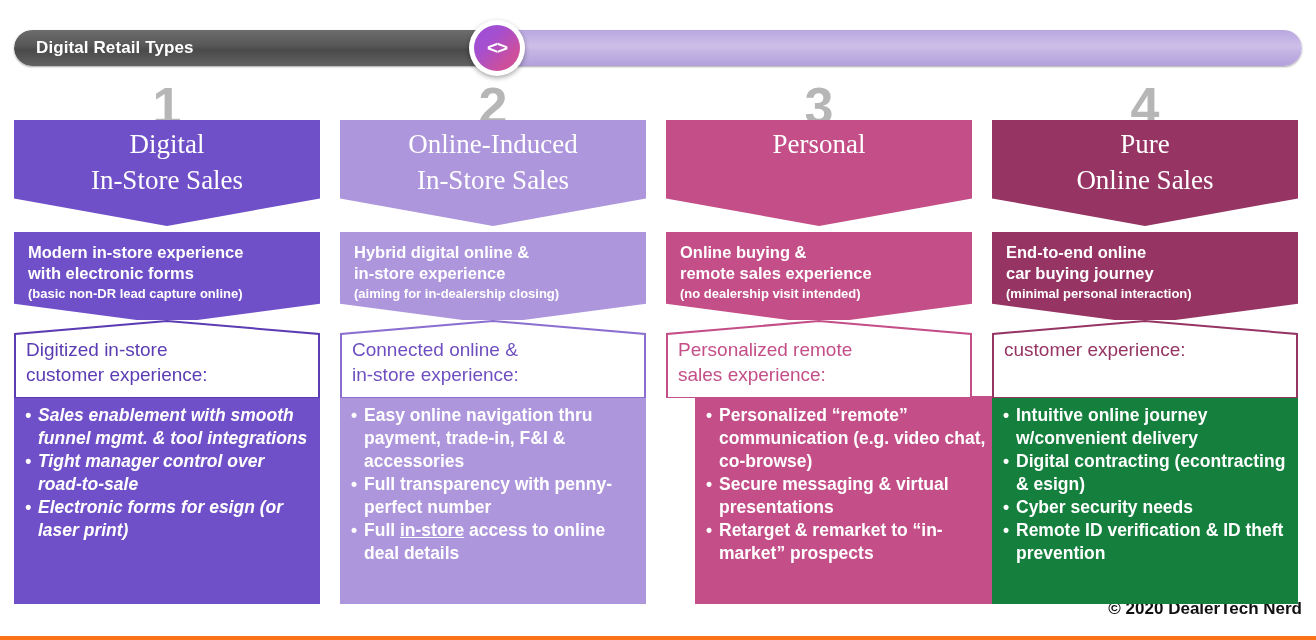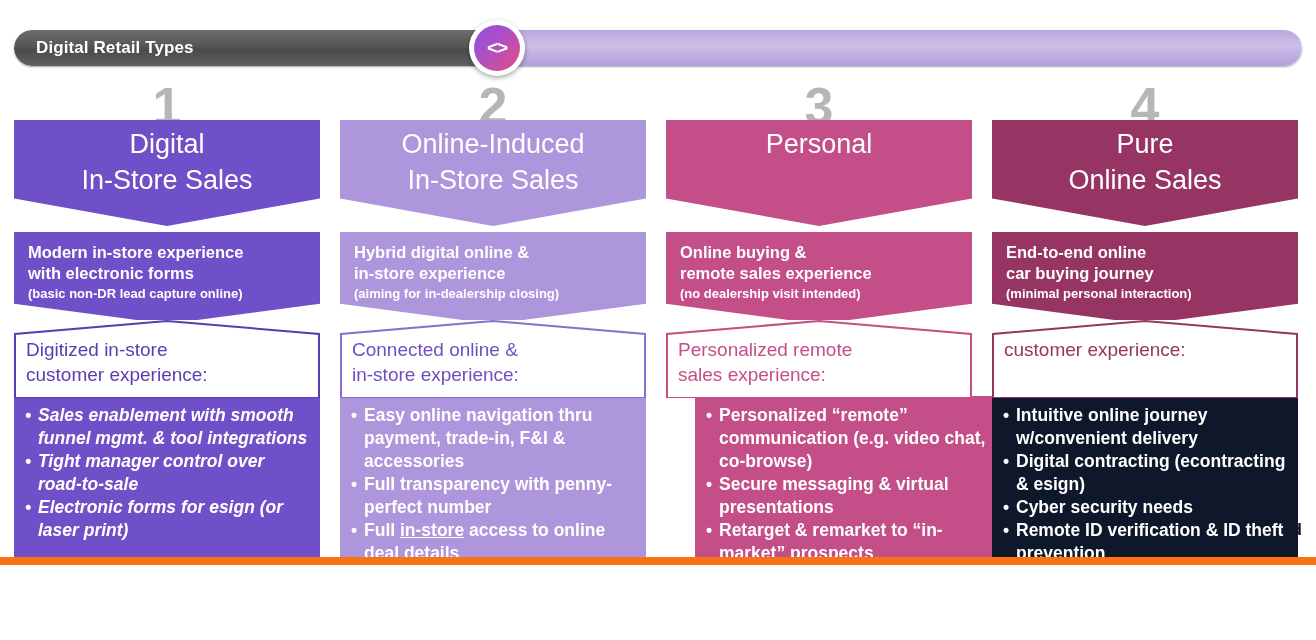--- a/index.html
+++ b/index.html
@@ -6,25 +6,25 @@
     margin: 0;
     padding: 0;
     background: #ffffff;
   }
   body {
     font-family: "Liberation Sans", sans-serif;
   }
   .canvas {
     position: relative;
     width: 1316px;
-    height: 565px;
+    height: 640px;
     background: #ffffff;
     overflow: hidden;
     box-sizing: border-box;
-    border-bottom: 8px solid #f97316;
+    border-bottom: 4px solid #f97316;
   }
 
   
   .headerbar {
     position: absolute;
     left: 14px;
     top: 30px;
     width: 1288px;
     height: 36px;
     border-radius: 18px;
@@ -127,20 +127,21 @@
     width: 100%;
     height: 106px;
     z-index: 2;
     -webkit-clip-path: polygon(0 0, 100% 0, 100% 74%, 50% 100%, 0 74%);
     clip-path: polygon(0 0, 100% 0, 100% 74%, 50% 100%, 0 74%);
     display: flex;
     align-items: flex-start;
     justify-content: center;
     padding-top: 6px;
     box-sizing: border-box;
+    font-family: Liberation Serif, serif;
   }
   .head-text {
     color: #ffffff;
     font-size: 27px;
     line-height: 36px;
     text-align: center;
     font-weight: normal;
   }
 
   
@@ -357,21 +358,21 @@
         <div class="desc-note">(minimal personal interaction)</div>
       </div>
       <div class="sub">
         <svg class="sub-shape" viewBox="0 0 306 78" preserveAspectRatio="none">
           <path d="M1,78 L1,14 L153,1 L305,14 L305,78 Z" fill="#ffffff" stroke="#963463" stroke-width="2"></path>
         </svg>
         <div class="sub-text" style="color:#963463;">
           <div>customer experience:</div>
         </div>
       </div>
-      <div class="bullets" style="background:#0f172a;">
+      <div class="bullets" style="background:#15803d;">
         <ul>
           <li>Intuitive online journey w/convenient delivery</li>
           <li>Digital contracting (econtracting &amp; esign)</li>
           <li>Cyber security needs</li>
           <li>Remote ID verification &amp; ID theft prevention</li>
         </ul>
       </div>
     </div>
 
   </div>

